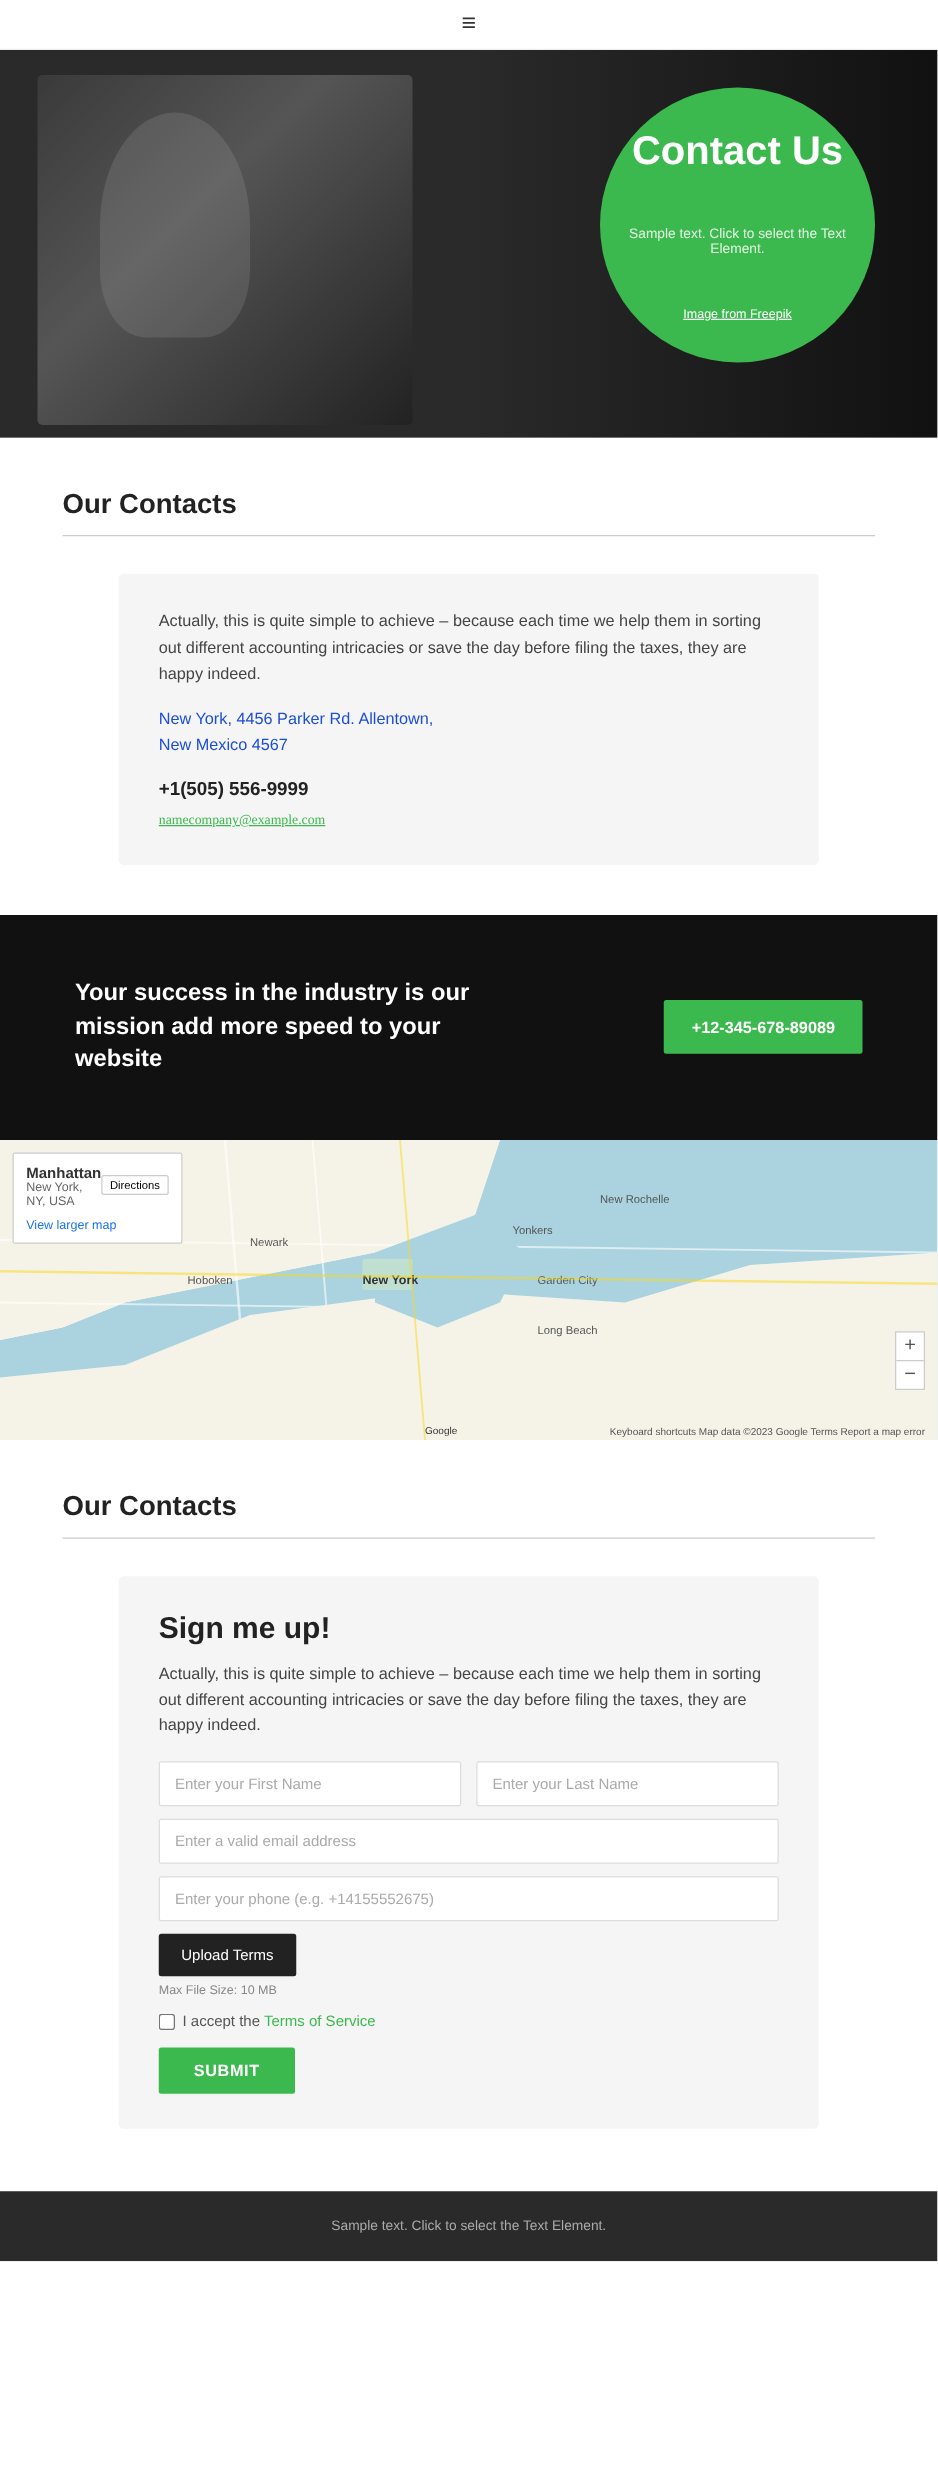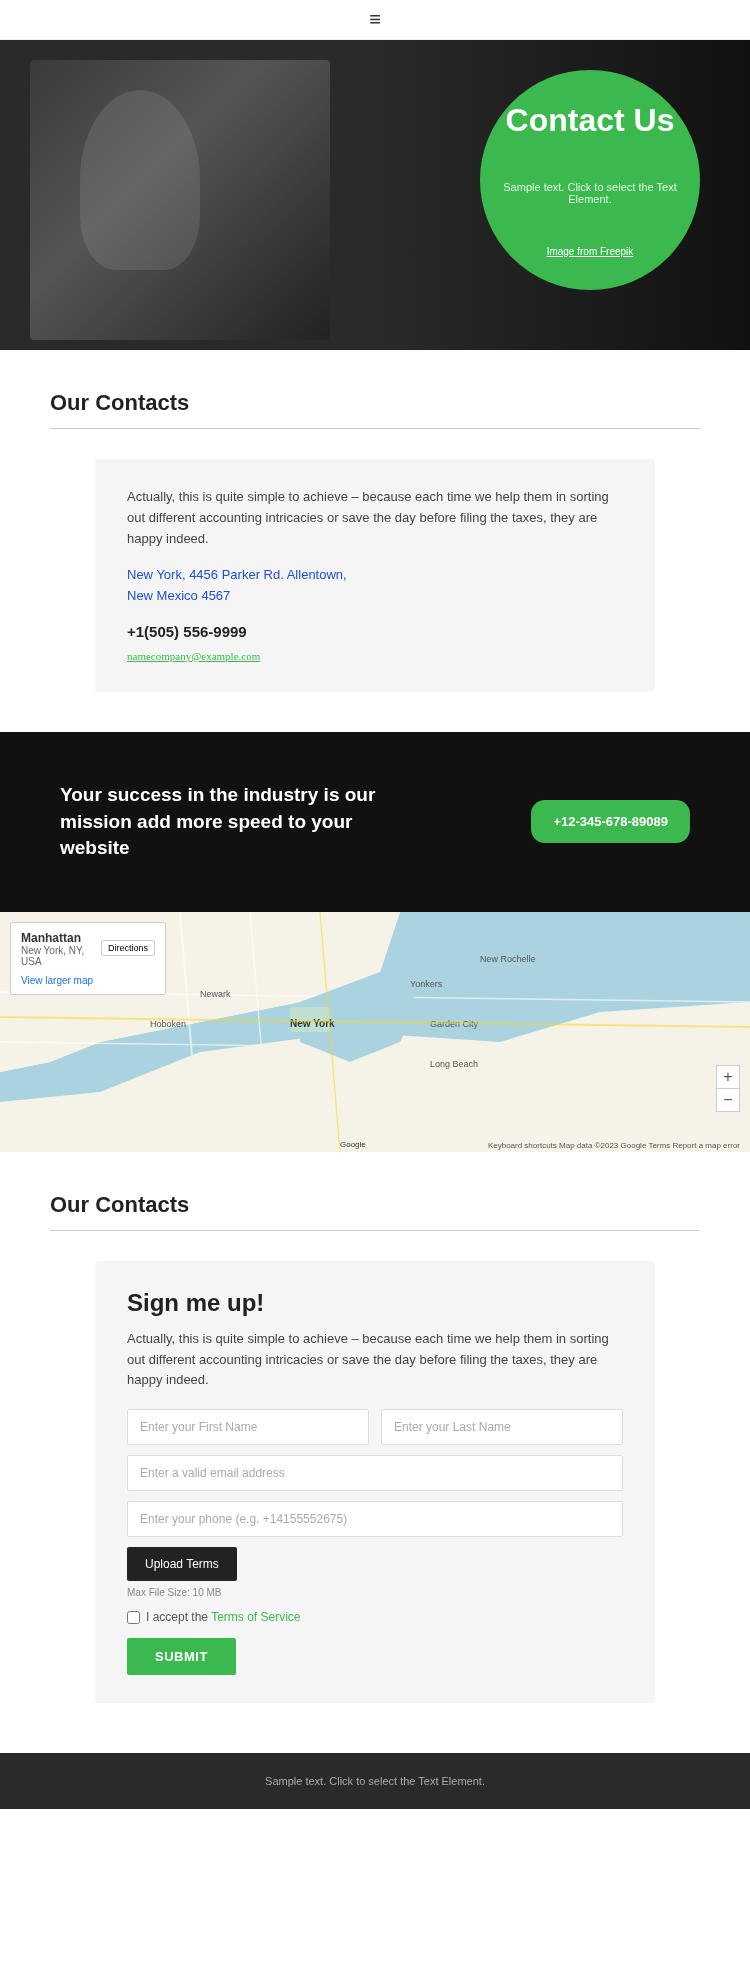--- a/index.html
+++ b/index.html
@@ -151,21 +151,21 @@
       line-height: 1.4;
       max-width: 340px;
     }
     .banner-btn {
       background: #3cb94e;
       color: #fff;
       border: none;
       padding: 14px 22px;
       font-size: 13px;
       font-weight: 600;
-      border-radius: 14px;
+      border-radius: 2px;
       cursor: pointer;
       white-space: nowrap;
     }
 
     
     .map-container {
       width: 750px;
       height: 240px;
       background: #b8d8e8;
       position: relative;
@@ -177,21 +177,21 @@
     }
     
     .map-panel {
       position: absolute;
       top: 10px;
       left: 10px;
       background: #fff;
       border: 1px solid #ccc;
       padding: 8px 10px;
       font-size: 10px;
-      width: 156px;
+      width: 136px;
       border-radius: 2px;
     }
     .map-panel-title {
       font-size: 12px;
       font-weight: 700;
       color: #333;
     }
     .map-panel-sub {
       color: #666;
       font-size: 10px;

